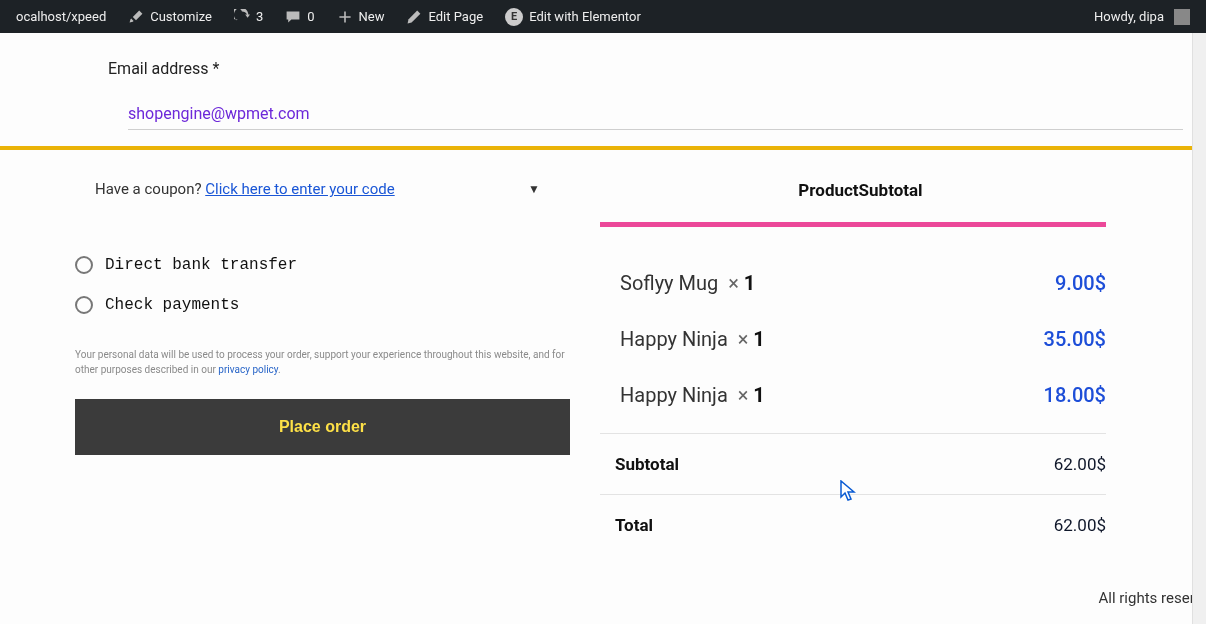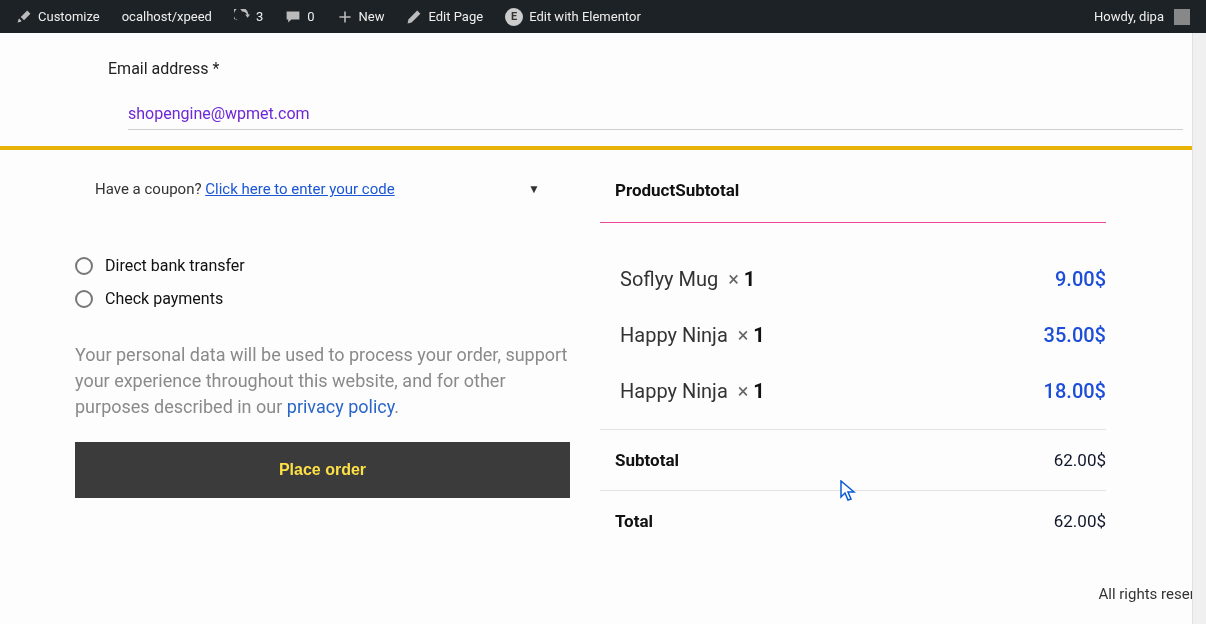--- a/index.html
+++ b/index.html
@@ -25,36 +25,36 @@
   
   .cols { display: flex; align-items: flex-start; margin-top: 30px; padding: 0 0 0 0; }
   .left { width: 600px; padding: 0 30px 0 75px; }
   .right { flex: 1; min-width: 0; padding-right: 100px; }
 
   .coupon-row { display: flex; align-items: center; justify-content: space-between; color: #333; font-size: 15px; margin-bottom: 58px; padding-left: 20px; padding-right: 30px; }
   .coupon-text { }
   .coupon-link { color: #1a56d6; text-decoration: underline; cursor: pointer; }
   .coupon-caret { font-size: 12px; color: #333; }
 
-  .pay-list { display: flex; flex-direction: column; gap: 14px; }
+  .pay-list { display: flex; flex-direction: column; gap: 22px; font-family: Liberation Mono, monospace; }
   .pay-opt { display: flex; align-items: center; gap: 12px; cursor: pointer; }
   .radio { width: 18px; height: 18px; border: 2px solid #777; border-radius: 50%; display: inline-flex; align-items: center; justify-content: center; flex: 0 0 auto; }
   .radio.sel { border-color: #1263de; }
   .radio.sel::after { content: ""; width: 10px; height: 10px; background: #1263de; border-radius: 50%; }
   .pay-label { font-size: 16px; color: #111; }
   .pay-desc { font-size: 14px; color: #7a7a7a; margin-left: 30px; margin-top: 12px; }
 
-  .privacy { font-size: 18px; color: #8a8a8a; margin-top: 34px; line-height: 1.45; }
+  .privacy { font-size: 10px; color: #8a8a8a; margin-top: 34px; line-height: 1.45; }
   .privacy a { color: #2a66c8; text-decoration: none; }
 
   .place-btn { margin-top: 22px; width: 100%; height: 56px; background: #3b3b3b; color: #fde047; font-size: 16px; font-weight: 600; border: none; cursor: pointer; }
 
   
   .sum-table { width: 100%; }
-  .sum-header { display: flex; justify-content: flex-start; padding: 0 0 22px 0; border-bottom: 1px solid #ec4899; }
+  .sum-header { display: flex; justify-content: center; padding: 0 0 22px 0; border-bottom: 5px solid #ec4899; }
   .sum-header .h { font-weight: 700; font-size: 17px; color: #111; }
   .sum-header .h.right-h { padding-right: 0; }
   .sum-body { padding-top: 28px; }
   .sum-row { display: flex; justify-content: space-between; align-items: flex-start; font-size: 20px; color: #333; padding: 16px 0; }
   .sum-row .name { padding-left: 20px; }
   .sum-row .qty { color: #666; }
   .sum-row .qty b { color: #111; font-weight: 700; }
   .sum-row .price { color: #1d4ed8; font-weight: 500; }
   .sum-totals { margin-top: 10px; }
   .sum-total-row { display: flex; justify-content: space-between; align-items: center; padding: 20px 0; border-top: 1px solid #e3e3e3; }
@@ -69,29 +69,29 @@
   .cursor svg { width: 16px; height: 22px; }
 
   .scroll-hint { position: fixed; right: 0; top: 33px; width: 14px; bottom: 0; background: #f0f0f0; border-left: 1px solid #e0e0e0; }
   .scroll-hint::after { content:""; position:absolute; right:2px; bottom:2px; width:10px; height:10px; }
 </style>
 </head>
 <body>
 
 <div class="admin-bar">
   <div class="admin-left">
+    <span class="admin-item">ocalhost/xpeed</span>
     <span class="admin-item">
       <span class="ico">
           <svg viewBox="0 0 20 20">
             <path d="M14 2l4 4-8 8-4-4 8-8zM3 13l-1 4 4-1 1-1-3-3-1 1z"></path>
           </svg>
         </span>
       <span>Customize</span>
     </span>
-    <span class="admin-item">ocalhost/xpeed</span>
     <span class="admin-item">
       <span class="ico">
           <svg viewBox="0 0 20 20">
             <path d="M10 3a7 7 0 016.3 4H14l3 4 3-4h-2.1A9 9 0 103 14l1.7-1A7 7 0 1110 3z"></path>
           </svg>
         </span>
       <span>3</span>
     </span>
     <span class="admin-item">
       <span class="ico">

